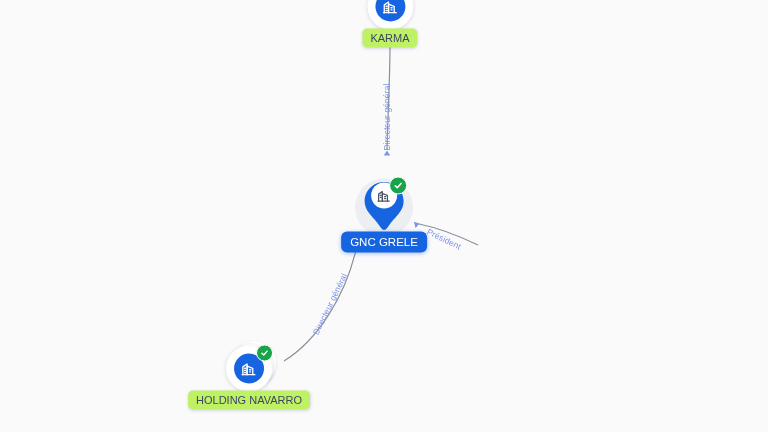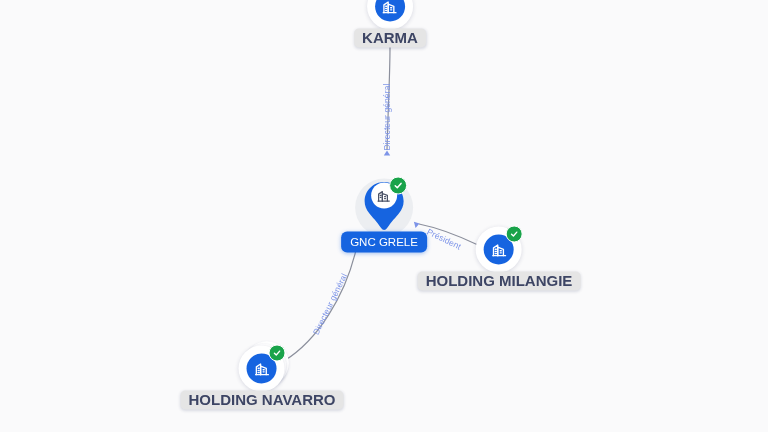--- a/index.html
+++ b/index.html
@@ -152,29 +152,28 @@
     align-items: center;
     justify-content: center;
     z-index: 6;
   }
 
   
   .node-label {
     margin-top: -4px;
     padding: 3px 8px 4px 8px;
     border-radius: 5px;
-    background: #e5e5e5;
+    background: #bef264;
     color: #3d4564;
-    font-size: 15px;
+    font-size: 11px;
     line-height: 12px;
     white-space: nowrap;
     box-shadow: 0 1px 3px rgba(30, 40, 90, 0.15);
     position: relative;
     z-index: 4;
-    font-weight: bold;
   }
   .node-label.focus {
     background: #1664e0;
     color: #ffffff;
     font-weight: 400;
     font-size: 11.5px;
     border-radius: 6px;
     padding: 4px 9px 5px 9px;
     box-shadow: 0 1px 4px rgba(22, 100, 224, 0.4);
     margin-top: -8px;
@@ -247,41 +246,22 @@
       </div>
       <div class="pin-badge">
         <svg width="10" height="10" viewBox="0 0 24 24" fill="none" stroke="#ffffff" stroke-width="3.6" stroke-linecap="round" stroke-linejoin="round">
           <path d="M5 12.5l5 5L19 7"></path>
         </svg>
       </div>
     </div>
     <div class="node-label focus">GNC GRELE</div>
   </div>
 
-  <div class="node" style="left:499px; top:257px;">
-    <div class="node-puck">
-      <div class="puck-circle"></div>
-      <div class="icon-disc">
-        <svg width="17" height="17" viewBox="0 0 24 24" fill="none" stroke="#ffffff" stroke-width="1.9" stroke-linecap="round" stroke-linejoin="round">
-          <path d="M3 20h18"></path>
-          <path d="M4 20V9l6-4v15"></path>
-          <path d="M10 20V8l8 3v9"></path>
-          <path d="M13.5 13h1.5M13.5 16h1.5M6.5 11h1.5M6.5 14h1.5M6.5 17h1.5"></path>
-        </svg>
-      </div>
-      <div class="verified-badge">
-        <svg width="9" height="9" viewBox="0 0 24 24" fill="none" stroke="#ffffff" stroke-width="3.6" stroke-linecap="round" stroke-linejoin="round">
-          <path d="M5 12.5l5 5L19 7"></path>
-        </svg>
-      </div>
-    </div>
-    <div class="node-label">HOLDING MILANGIE</div>
-  </div>
-
-  <div class="node" style="left:262px; top:376px;justify-content:flex-end;">
+
+  <div class="node" style="left:249px; top:376px;justify-content:flex-end;">
     <div class="node-puck">
       <div class="stack-sheet s1"></div>
       <div class="stack-sheet s2"></div>
       <div class="puck-circle"></div>
       <div class="icon-disc">
         <svg width="17" height="17" viewBox="0 0 24 24" fill="none" stroke="#ffffff" stroke-width="1.9" stroke-linecap="round" stroke-linejoin="round">
           <path d="M3 20h18"></path>
           <path d="M4 20V9l6-4v15"></path>
           <path d="M10 20V8l8 3v9"></path>
           <path d="M13.5 13h1.5M13.5 16h1.5M6.5 11h1.5M6.5 14h1.5M6.5 17h1.5"></path>

